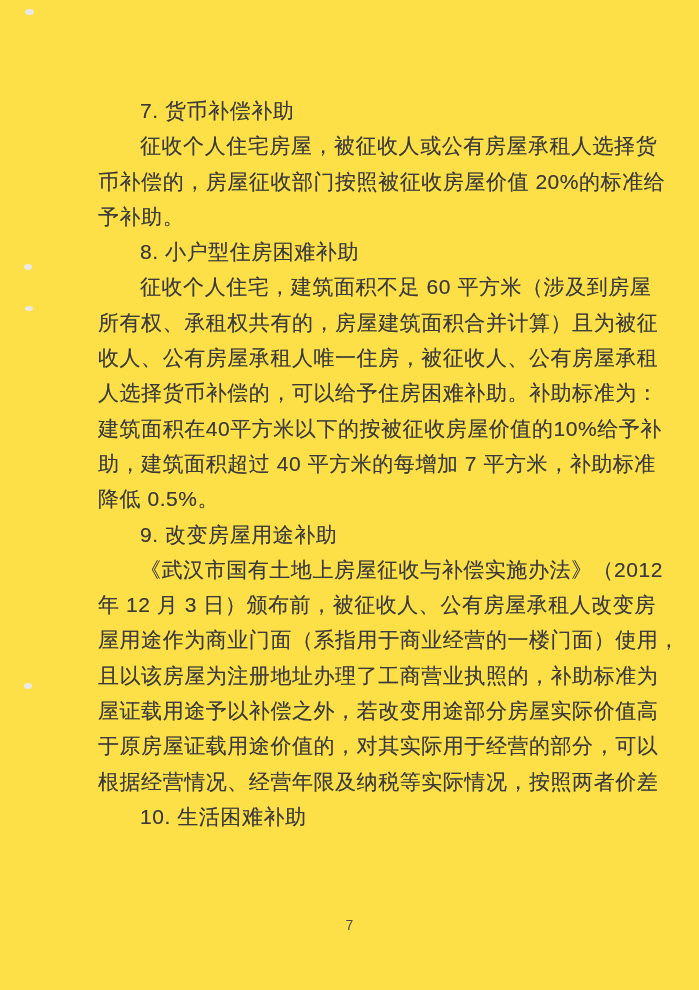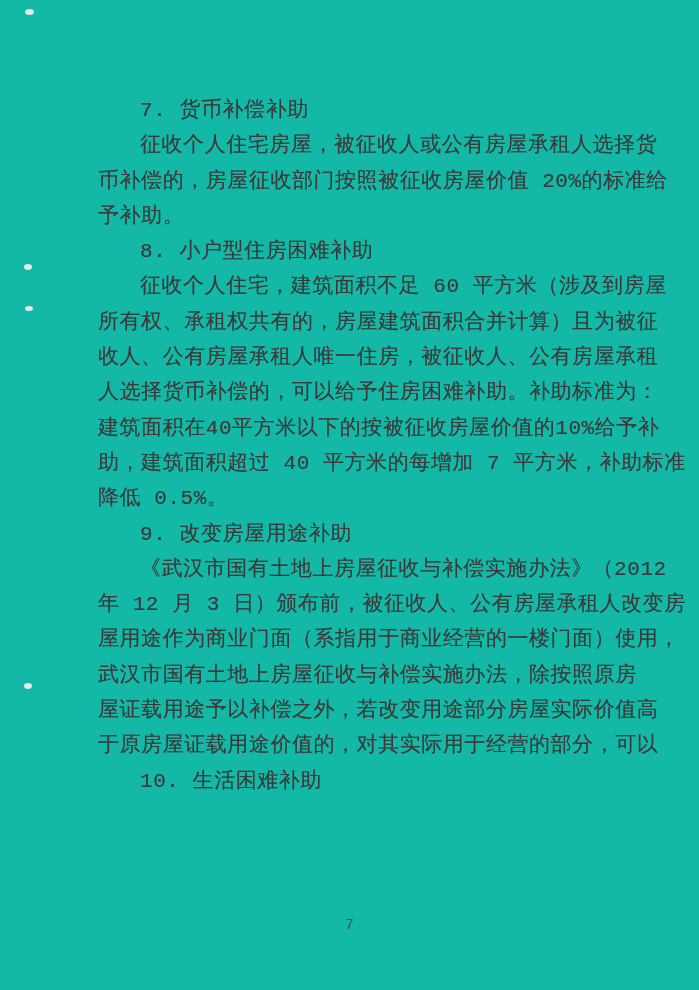--- a/index.html
+++ b/index.html
@@ -1,22 +1,22 @@
 <!DOCTYPE html>
 <html><head>
 <meta charset="utf-8">
 <style>
   html, body { margin: 0; padding: 0; }
   .page {
     position: relative;
     width: 699px;
     height: 990px;
-    background: #14b8a6;
+    background: #fde047;
     overflow: hidden;
-    font-family: Liberation Mono, monospace;
+    font-family: Liberation Sans, sans-serif;
     color: #3a3a3a;
   }
   .content {
     position: absolute;
     left: 98px;
     top: 93px;
     width: 520px;
     font-size: 21px;
     line-height: 35.3px;
     letter-spacing: 0.55px;
@@ -78,23 +78,24 @@
       <p class="line">建筑面积在40平方米以下的按被征收房屋价值的10%给予补</p>
       <p class="line">助，建筑面积超过 40 平方米的每增加 7 平方米，补助标准</p>
       <p class="line">降低 0.5%。</p>
     </section>
 
     <section>
       <h2 class="line indent">9. 改变房屋用途补助</h2>
       <p class="line indent">《武汉市国有土地上房屋征收与补偿实施办法》（2012</p>
       <p class="line">年 12 月 3 日）颁布前，被征收人、公有房屋承租人改变房</p>
       <p class="line">屋用途作为商业门面（系指用于商业经营的一楼门面）使用，</p>
-      <p class="line">武汉市国有土地上房屋征收与补偿实施办法，除按照原房</p>
+      <p class="line">且以该房屋为注册地址办理了工商营业执照的，补助标准为</p>
       <p class="line">屋证载用途予以补偿之外，若改变用途部分房屋实际价值高</p>
       <p class="line">于原房屋证载用途价值的，对其实际用于经营的部分，可以</p>
+      <p class="line">根据经营情况、经营年限及纳税等实际情况，按照两者价差</p>
     </section>
 
     <section>
       <h2 class="line indent">10. 生活困难补助</h2>
     </section>
 
   </div>
 
   <footer class="page-footer">
     <span>7</span>

